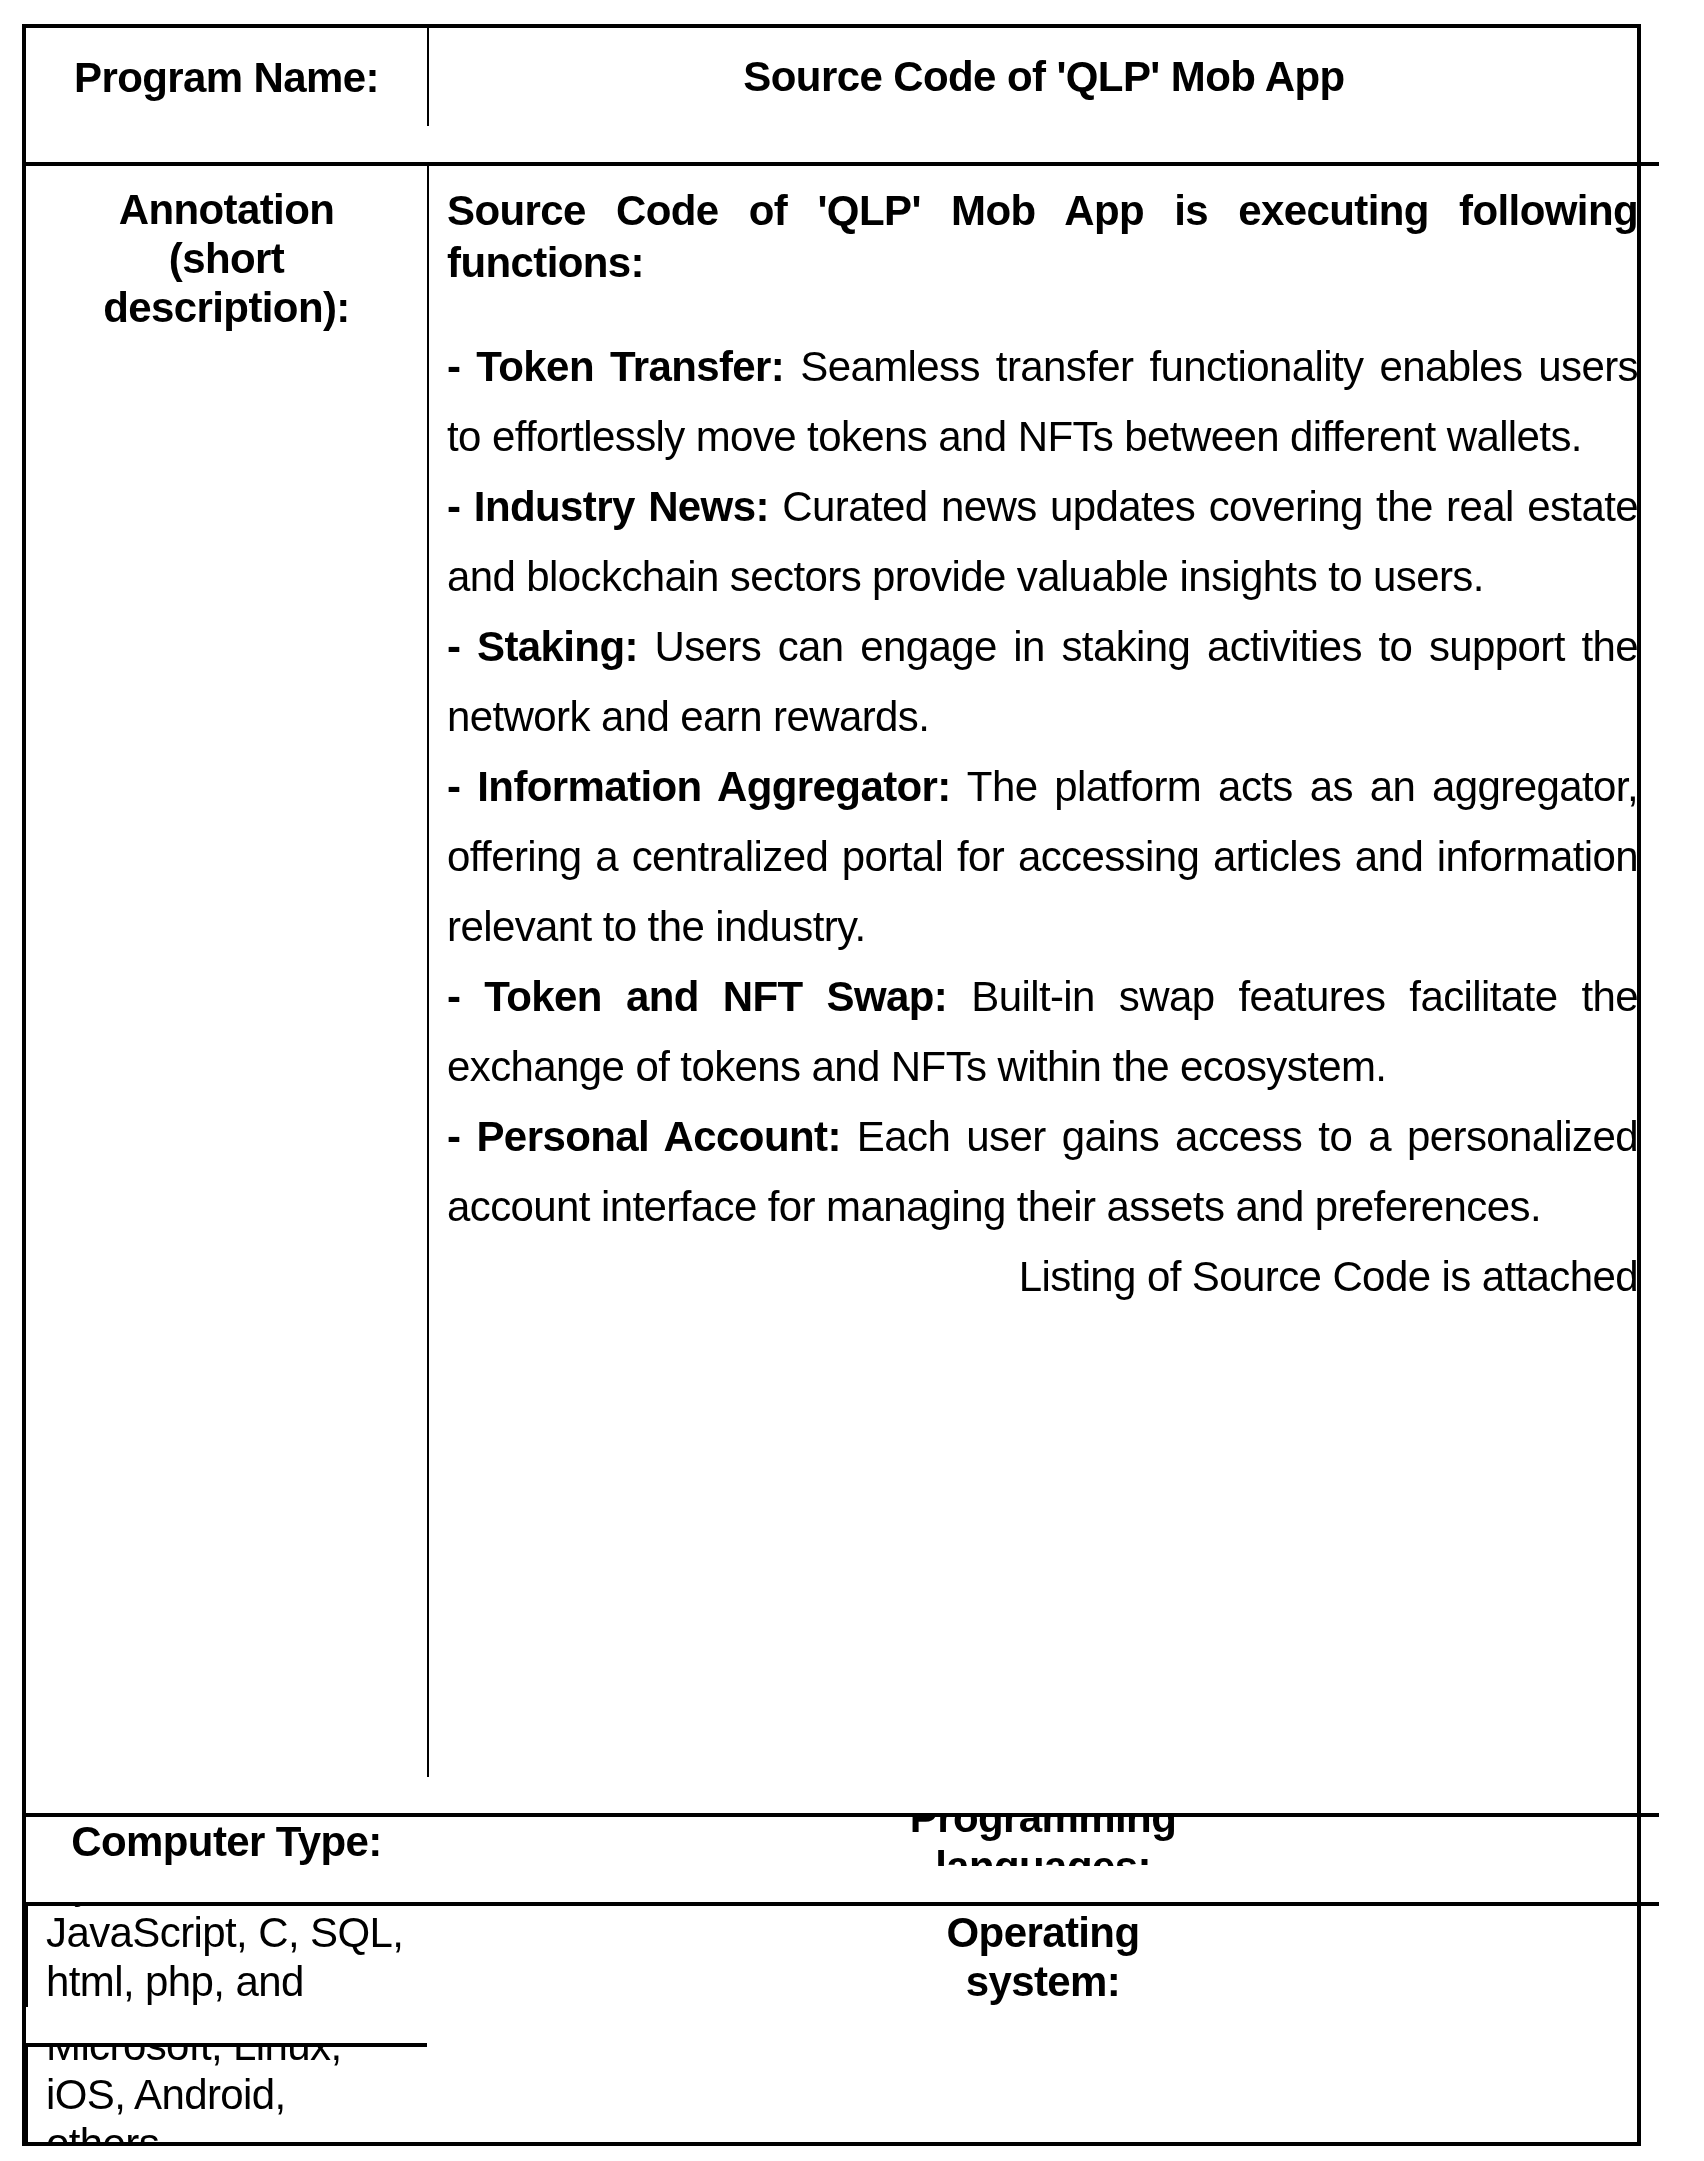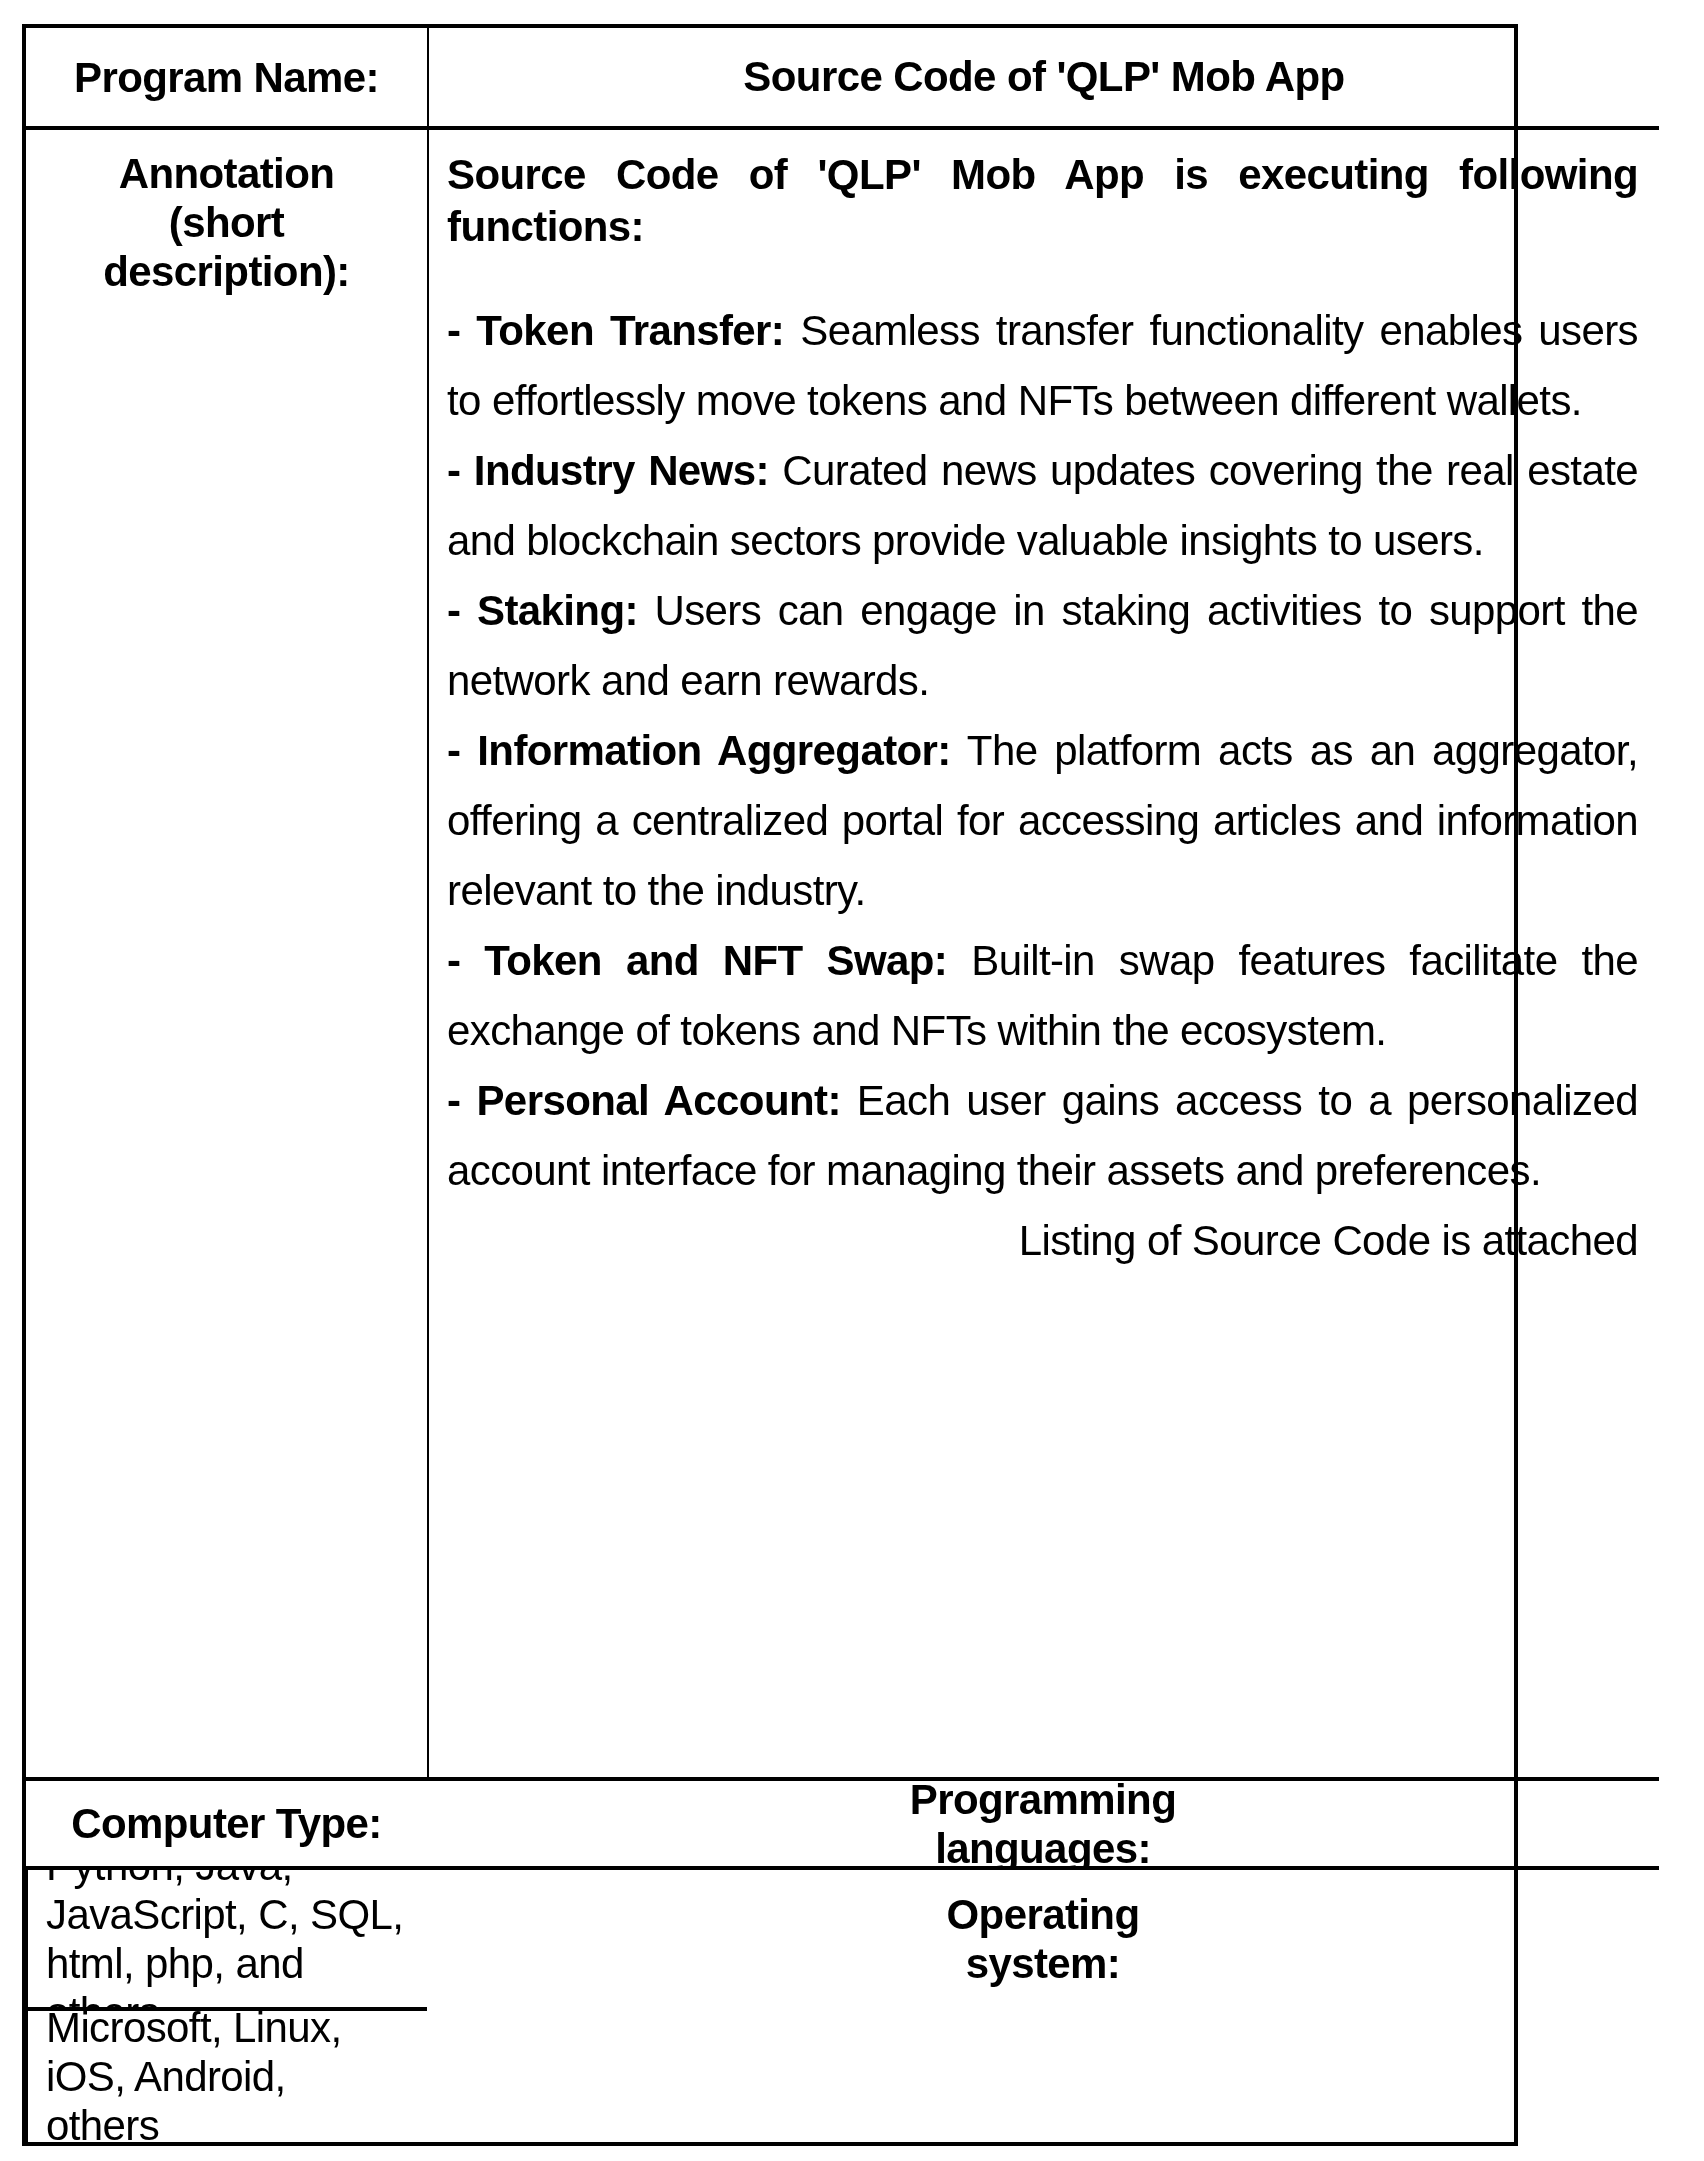--- a/index.html
+++ b/index.html
@@ -12,35 +12,35 @@
   body {
     width: 1704px;
     height: 2162px;
     position: relative;
     letter-spacing: -0.6px;
   }
   .doc-table {
     position: absolute;
     left: 22px;
     top: 24px;
-    width: 1496px;
+    width: 1619px;
     box-sizing: border-box;
     border: 4.8px solid #000;
     display: grid;
     grid-template-columns: 401px 1232px;
     grid-template-rows: 98px 1651px 89px 141px 135px;
     background: #fff;
   }
   .cell {
     box-sizing: border-box;
     font-size: 42px;
     overflow: hidden;
   }
   .cell.value-col { border-left: 2.9px solid #000; }
-  .row2 { border-top: 4.8px solid #000; }
+  .row2 { border-top: 4.8px solid #000; margin-top: 36px; }
   .label-cell {
     font-weight: bold;
     text-align: center;
     white-space: pre-line;
     line-height: 49px;
     display: flex;
     align-items: center;
     justify-content: center;
     padding: 0 13.3px;
   }

